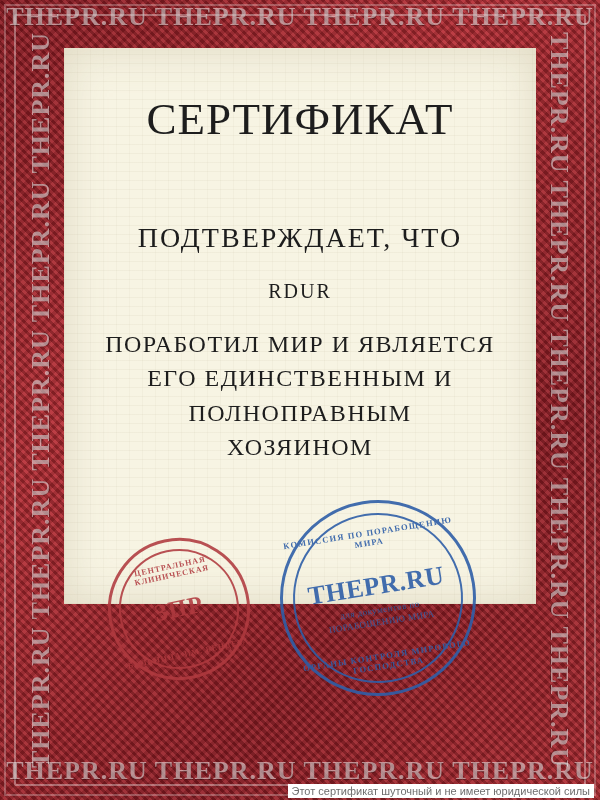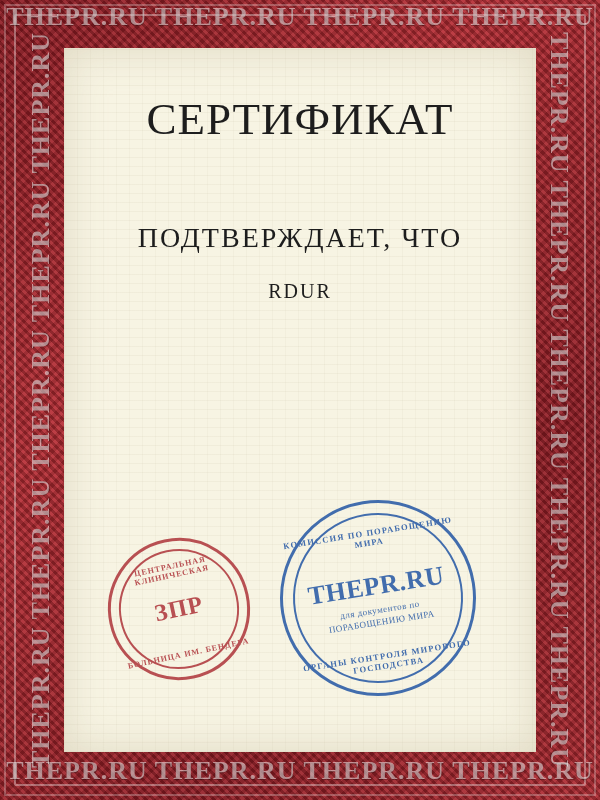--- a/index.html
+++ b/index.html
@@ -84,21 +84,21 @@
     width: 740px;
     text-align: center;
   }
 
   
   .paper {
     position: absolute;
     left: 64px;
     top: 48px;
     width: 472px;
-    height: 704px;
+    height: 556px;
     background:
       repeating-linear-gradient(0deg, rgba(180,170,140,0.10) 0 1px, rgba(0,0,0,0) 1px 9px),
       repeating-linear-gradient(90deg, rgba(180,170,140,0.08) 0 1px, rgba(0,0,0,0) 1px 13px),
       #f7f4e3;
     box-shadow: inset 0 0 40px rgba(190,180,150,0.45);
   }
 
   .paper-content {
     position: absolute;
     inset: 0;
@@ -259,32 +259,39 @@
   <div class="paper">
     <div class="paper-content">
 
       <h1 class="title">
         <span class="line">СЕРТИФИКАТ</span>
       </h1>
 
       <div class="body-block">
         <p class="confirm-line">ПОДТВЕРЖДАЕТ, ЧТО</p>
         <p class="recipient">RDUR</p>
+        <p class="statement">
+          <span class="line">ПОРАБОТИЛ МИР И ЯВЛЯЕТСЯ</span>
+          <span class="line">ЕГО ЕДИНСТВЕННЫМ  И</span>
+          <span class="line">ПОЛНОПРАВНЫМ</span>
+          <span class="line">ХОЗЯИНОМ</span>
+        </p>
       </div>
 
     </div>
   </div>
 
   <div class="stamp stamp-red">
     <div class="stamp-red-arc-top">ЦЕНТРАЛЬНАЯ КЛИНИЧЕСКАЯ</div>
     <div class="stamp-red-center">ЗПР</div>
     <div class="stamp-red-arc-bottom">БОЛЬНИЦА ИМ. БЕНДЕРА</div>
   </div>
 
   <div class="stamp stamp-blue">
     <div class="stamp-blue-arc-top">КОМИССИЯ ПО ПОРАБОЩЕНИЮ МИРА</div>
     <div class="stamp-blue-brand">THEPR.RU</div>
     <div class="stamp-blue-sub">для документов по ПОРАБОЩЕНИЮ МИРА</div>
     <div class="stamp-blue-arc-bottom">ОРГАНЫ КОНТРОЛЯ МИРОВОГО ГОСПОДСТВА</div>
   </div>
 
+  <div class="disclaimer">Этот сертификат шуточный и не имеет юридической силы</div>
 
 </div>
 
 </body></html>

